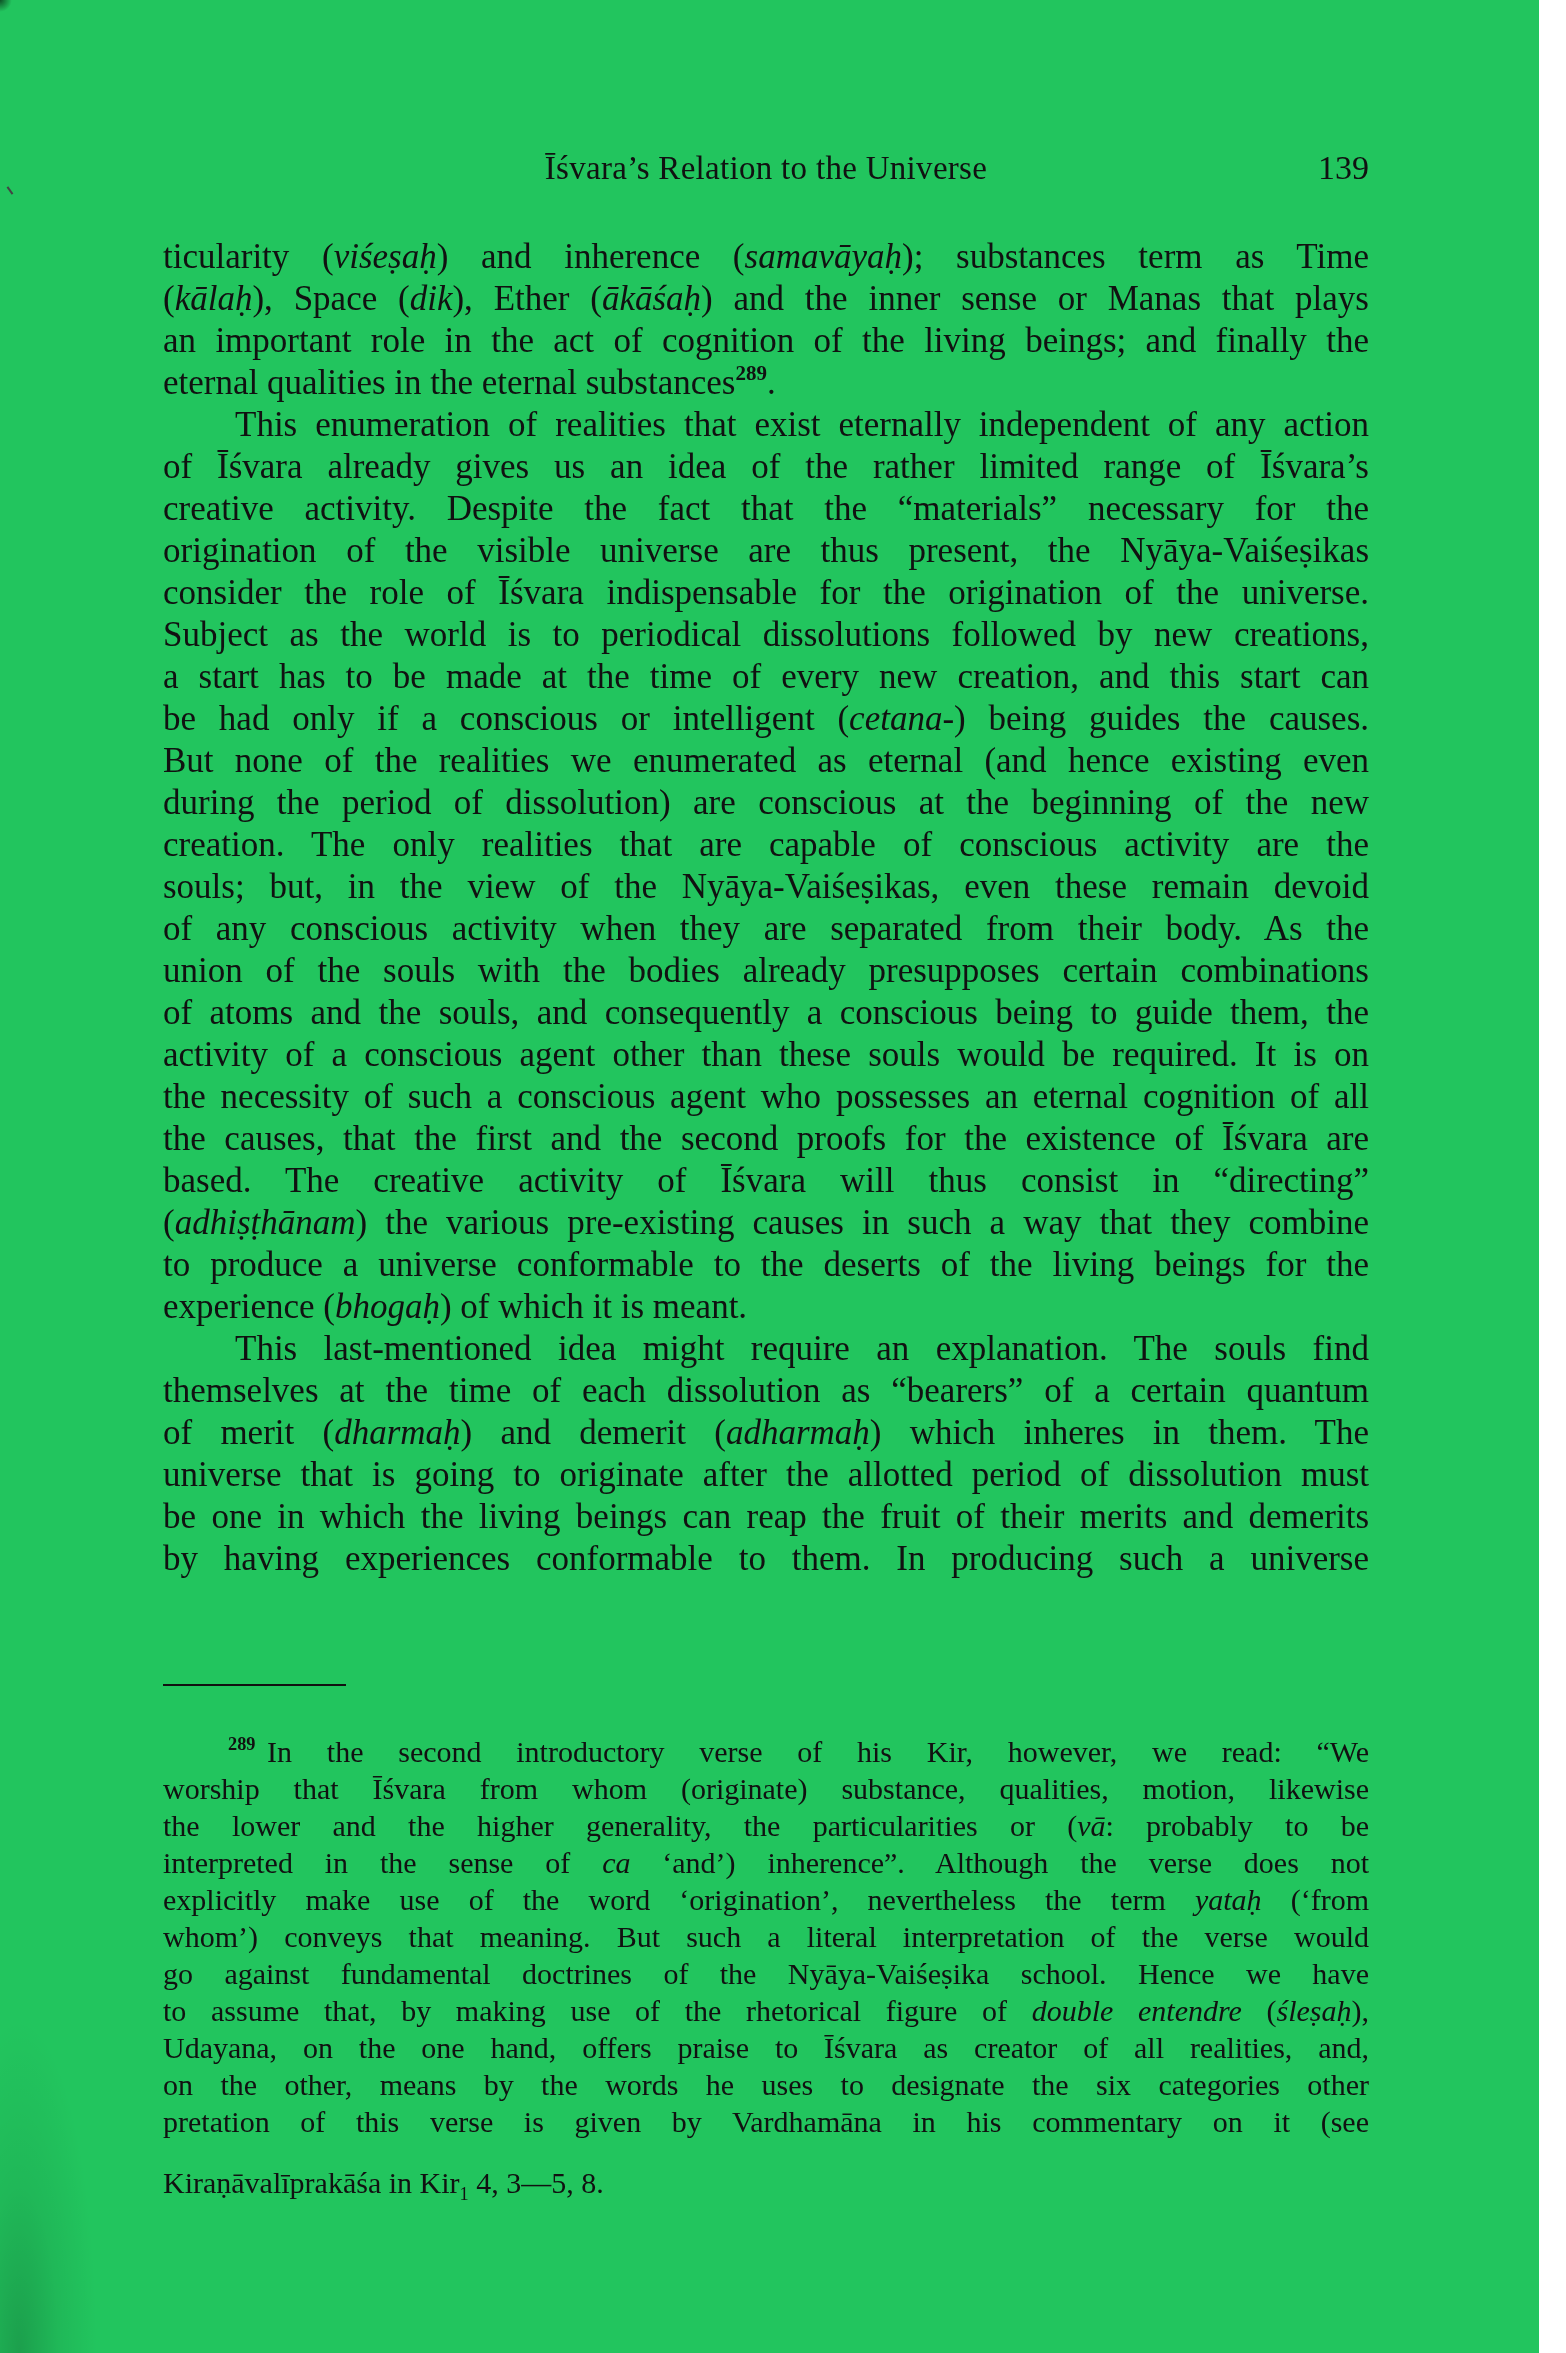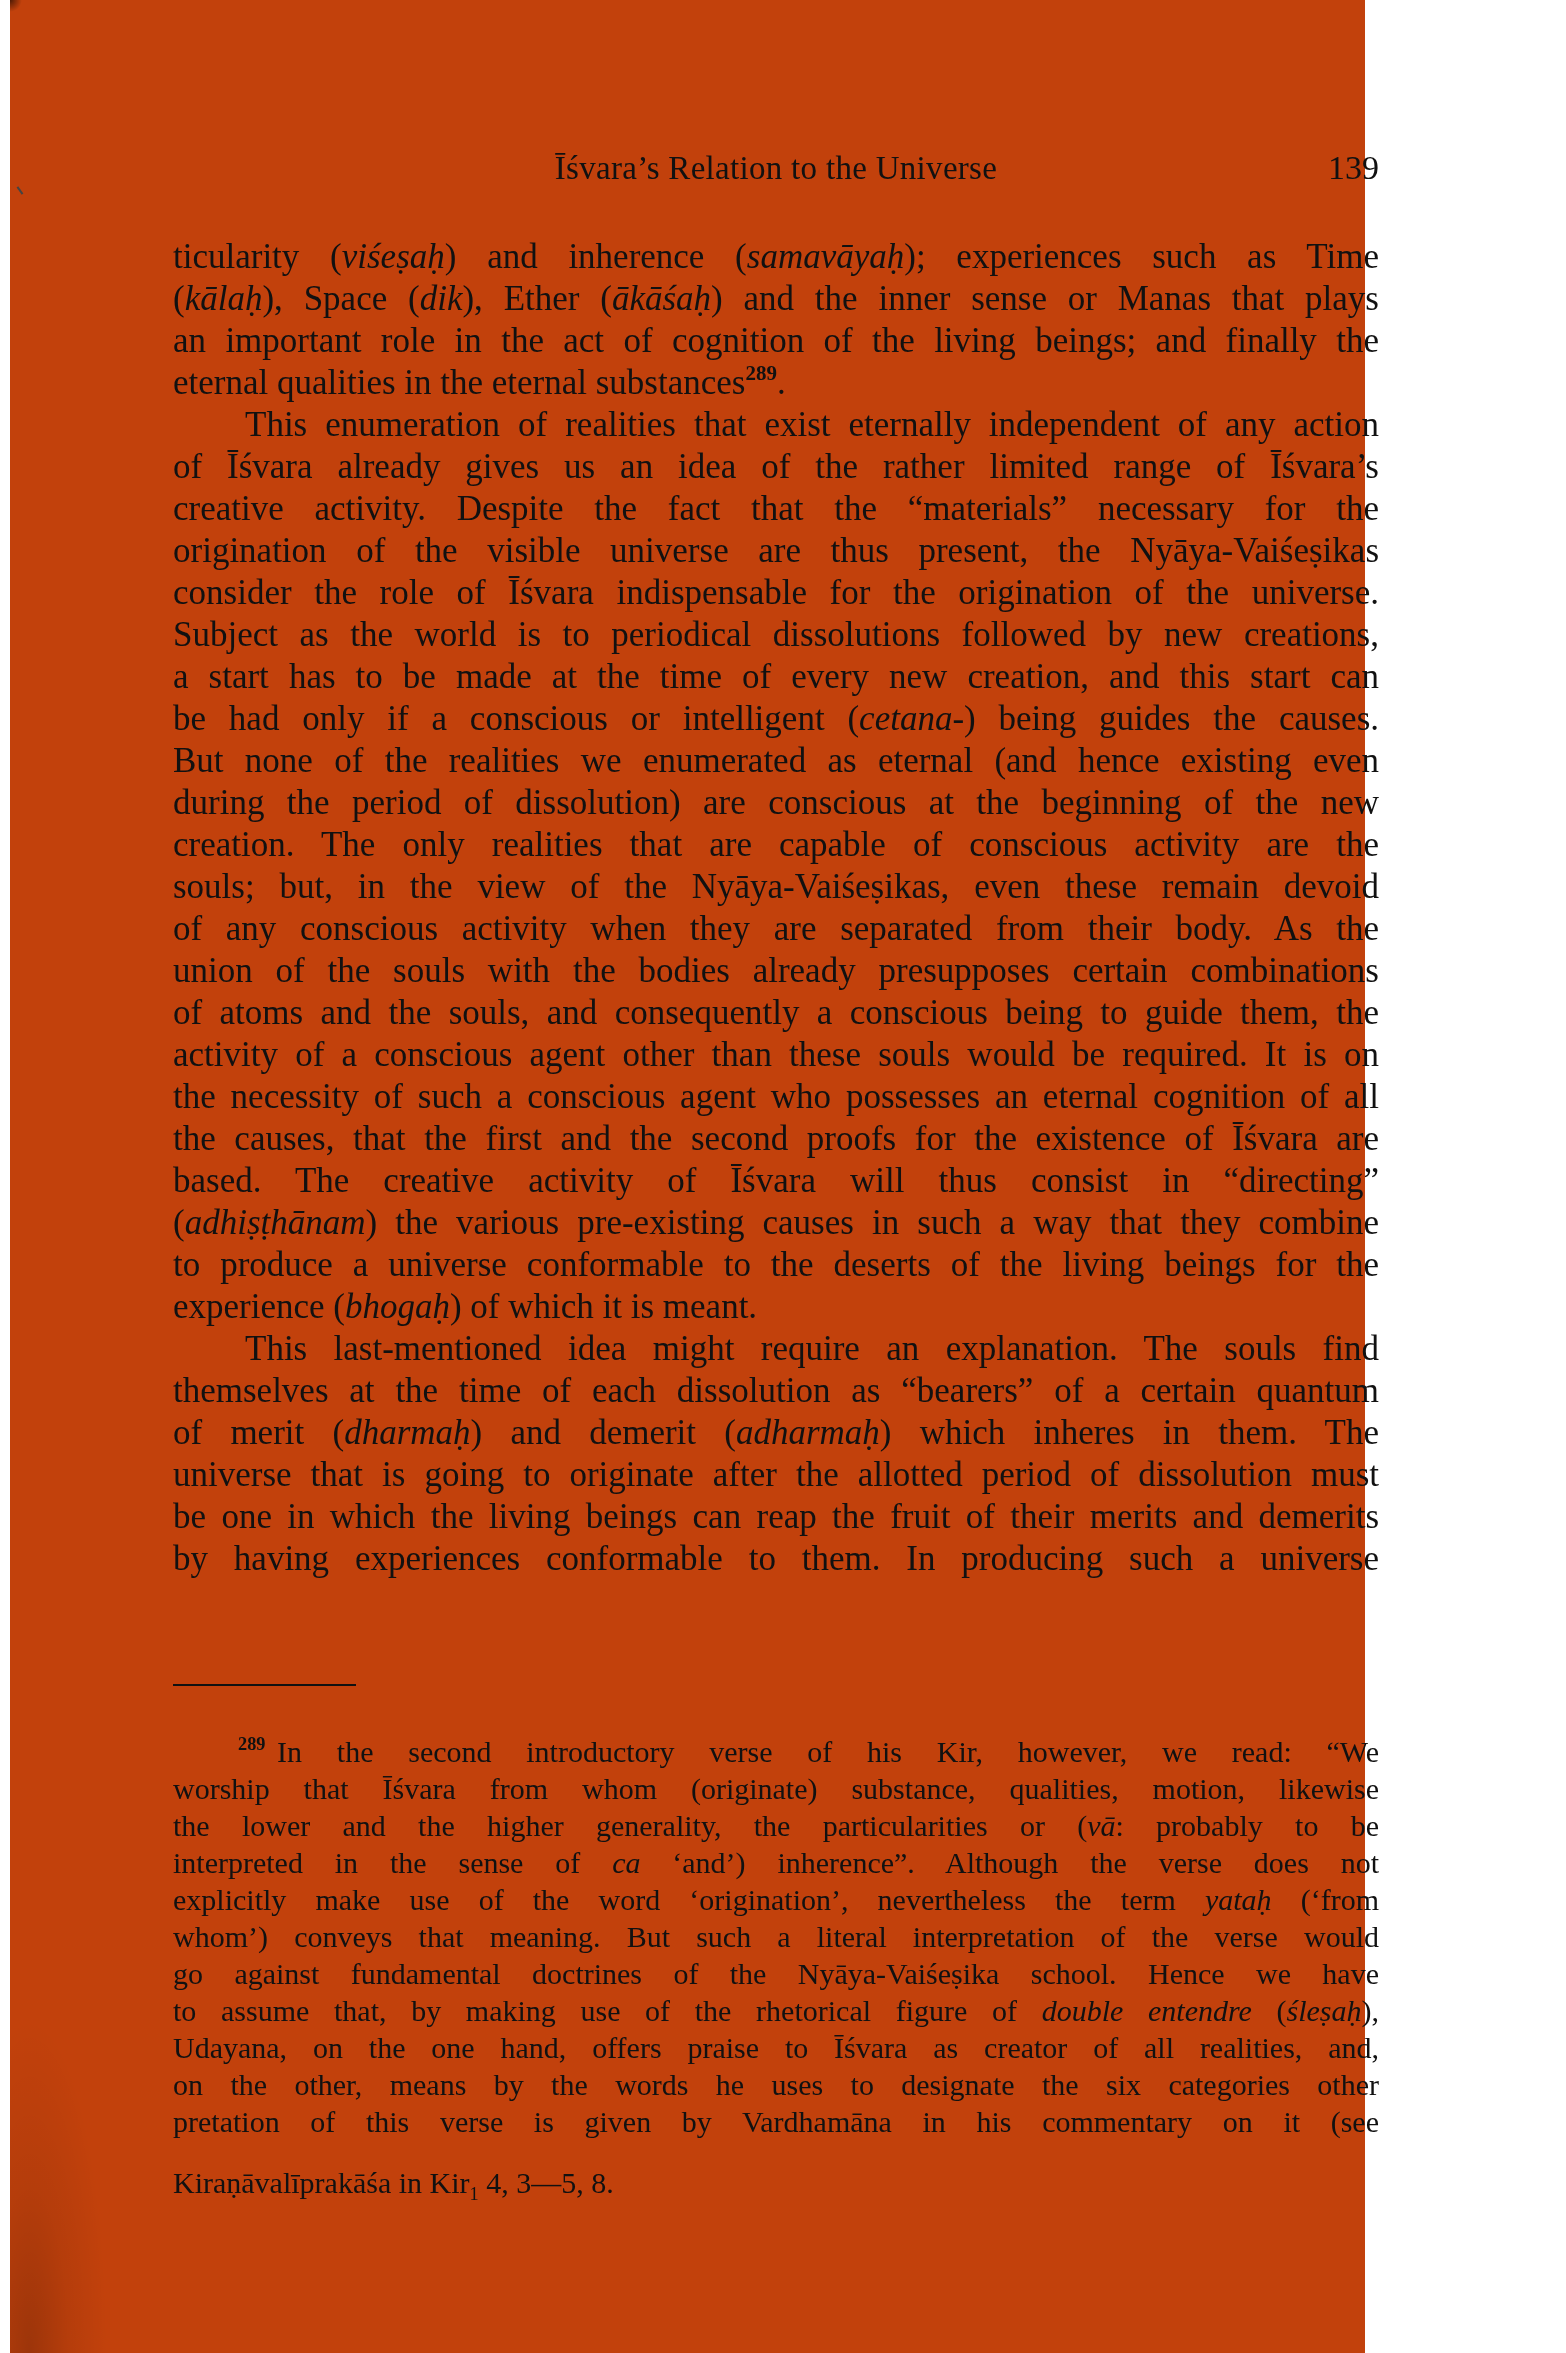--- a/index.html
+++ b/index.html
@@ -1,18 +1,18 @@
 <!DOCTYPE html>
 <html style="font-size:10.4px"><head>
 <meta charset="utf-8">
 <style>
   html, body { margin: 0; padding: 0; background: #ffffff; }
   body { width: 1567px; height: 2354px; position: relative; overflow: hidden; color: #111111;
          font-family: "Liberation Serif", "DejaVu Serif", serif; }
-  .page { position: absolute; left: 10px; top: 0; width: 1355px; height: 2354px; background: #c2410c; }
+  .page { position: absolute; left: 0; top: 0; width: 1539px; height: 2354px; background: #22c55e; }
   .running-head { position: absolute; left: 163px; top: 145px; width: 1206px; height: 46px; }
   .running-title { position: absolute; left: 0; right: 0; text-align: center; font-size: 33px; line-height: 46px; letter-spacing: 0.3px; }
   .page-number { position: absolute; right: 0; top: 0; font-size: 34px; line-height: 46px; font-weight: normal; }
   .body-text { position: absolute; left: 163px; top: 236px; width: 1206px; }
   .line { display: block; height: 42px; line-height: 42px; font-size: 35px; white-space: nowrap;
           text-align: justify; text-align-last: justify; overflow: visible; }
   .line.last { text-align-last: left; }
   .line.indent { padding-left: 72px; }
   .it { font-style: italic; }
   sup.fnref { font-size: 21px; vertical-align: 14.4px; line-height: 0; font-weight: bold; }
@@ -37,21 +37,21 @@
   <div class="scan-corner"></div>
   <div class="scan-tick"></div>
   <div class="scan-noise"></div>
 
   <div class="running-head">
     <div class="running-title">Īśvara’s Relation to the Universe</div>
     <div class="page-number">139</div>
   </div>
 
   <div class="body-text" id="body-text">
-      <div class="line"><span>ticularity (</span><span class="it">viśeṣaḥ</span><span>) and inherence (</span><span class="it">samavāyaḥ</span><span>); experiences such as Time</span></div>
+      <div class="line"><span>ticularity (</span><span class="it">viśeṣaḥ</span><span>) and inherence (</span><span class="it">samavāyaḥ</span><span>); substances term as Time</span></div>
       <div class="line"><span>(</span><span class="it">kālaḥ</span><span>), Space (</span><span class="it">dik</span><span>), Ether (</span><span class="it">ākāśaḥ</span><span>) and the inner sense or Manas that plays</span></div>
       <div class="line"><span>an important role in the act of cognition of the living beings; and finally the</span></div>
       <div class="line last"><span>eternal qualities in the eternal substances</span><sup class="fnref">289</sup><span>.</span></div>
       <div class="line indent"><span>This enumeration of realities that exist eternally independent of any action</span></div>
       <div class="line"><span>of Īśvara already gives us an idea of the rather limited range of Īśvara’s</span></div>
       <div class="line"><span>creative activity. Despite the fact that the “materials” necessary for the</span></div>
       <div class="line"><span>origination of the visible universe are thus present, the Nyāya-Vaiśeṣikas</span></div>
       <div class="line"><span>consider the role of Īśvara indispensable for the origination of the universe.</span></div>
       <div class="line"><span>Subject as the world is to periodical dissolutions followed by new creations,</span></div>
       <div class="line"><span>a start has to be made at the time of every new creation, and this start can</span></div>

